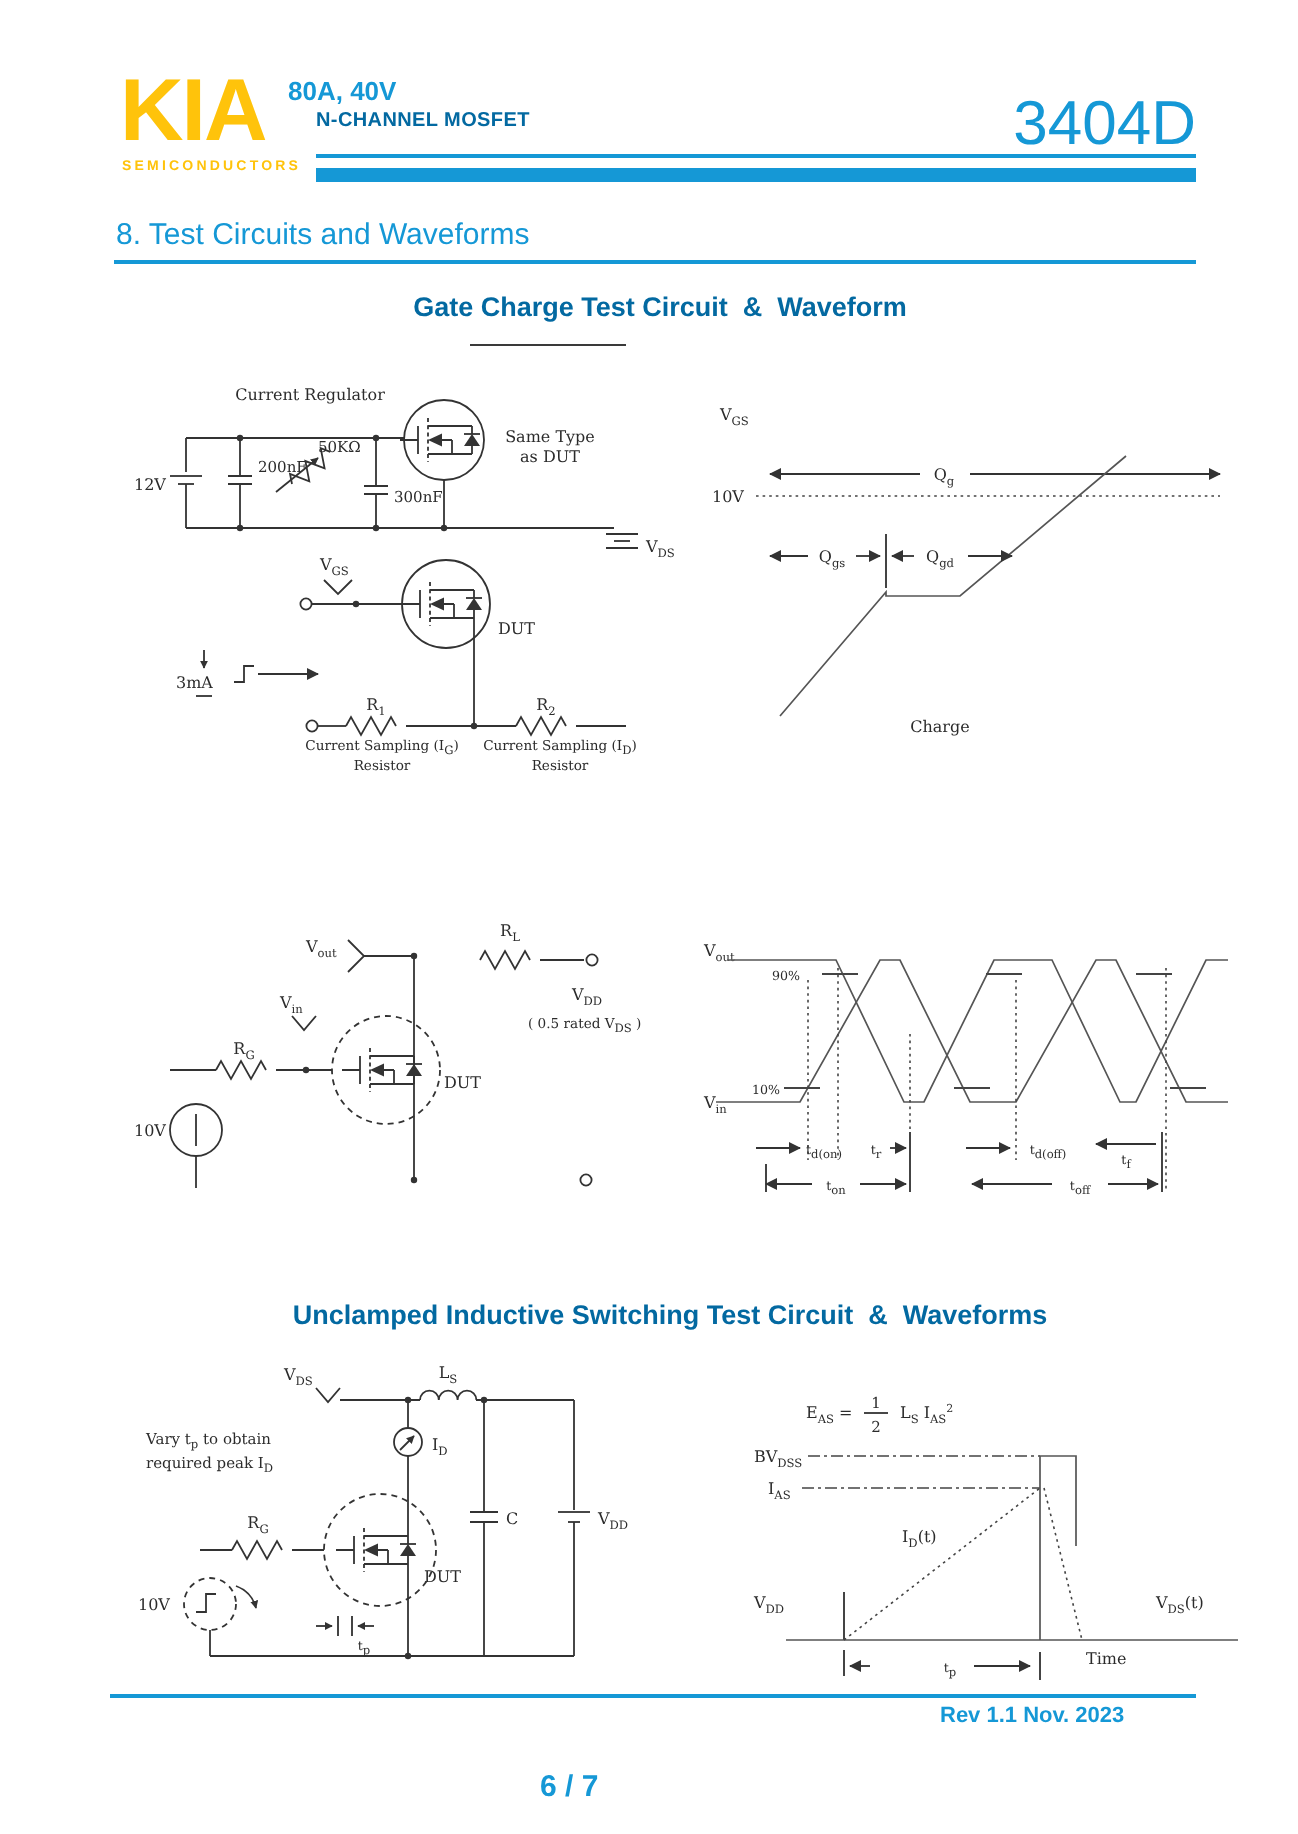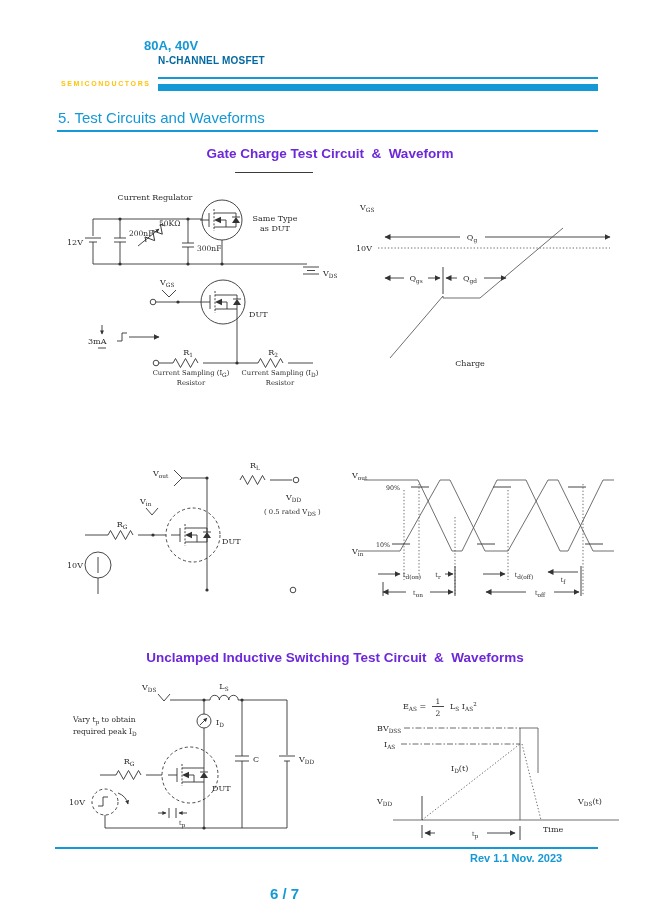--- a/index.html
+++ b/index.html
@@ -9,21 +9,21 @@
   
   .kia{left:60px;top:34px;font-size:44px;font-weight:bold;color:#FFC30B;letter-spacing:-1px;line-height:1;}
   .kiasub{left:61px;top:80px;font-size:7px;font-weight:bold;color:#FFC30B;letter-spacing:1.6px;}
   .sub1{left:144px;top:38px;font-size:13px;font-weight:bold;color:#1598D6;}
   .sub2{left:158px;top:55px;font-size:10px;font-weight:bold;color:#0369a1;letter-spacing:.2px;}
   .part{left:498px;top:44px;width:100px;text-align:right;font-size:31px;color:#1598D6;}
   .ruleThin{left:158px;top:77px;width:440px;height:1.5px;background:#1598D6;}
   .ruleThick{left:158px;top:84px;width:440px;height:6.5px;background:#1598D6;}
   .secTitle{left:58px;top:109px;font-size:15px;color:#1598D6;}
   .secRule{left:57px;top:130px;width:541px;height:2px;background:#1598D6;}
-  .ftitle{font-size:13.5px;font-weight:bold;color:#6d28d9;text-align:center;white-space:pre;}
+  .ftitle{font-size:13.5px;font-weight:bold;color:#0369a1;text-align:center;white-space:pre;}
   .f1line{left:235px;top:172px;width:78px;height:1.2px;background:#3a3a3a;}
   .footRule{left:55px;top:847px;width:543px;height:1.5px;background:#1598D6;}
   .pageNum{left:270px;top:885px;width:70px;font-size:15px;font-weight:bold;color:#1598D6;}
   .rev{left:470px;top:852px;width:128px;text-align:left;font-size:11px;font-weight:bold;color:#1598D6;}
   
   .ck{stroke:#333;stroke-width:.9;fill:none;}
   .wv{stroke:#555;stroke-width:.85;fill:none;}
   .tk{stroke:#444;stroke-width:1;fill:none;}
   .dd{stroke:#444;stroke-width:.8;fill:none;stroke-dasharray:1.3,2;}
   .ddot{stroke:#444;stroke-width:.8;fill:none;stroke-dasharray:6,2,1.5,2;}
@@ -56,27 +56,29 @@
       <path class="ck" d="M-1,0 H4 M4,0 V7"></path>
       <polygon class="dot" points="-8,0 -1,-3.2 -1,3.2"></polygon>
       <path class="ck" d="M10,-3 H18"></path>
       <polygon class="dot" points="10,3 18,3 14,-3"></polygon>
     </g>
   </defs>
 </svg>
 
 <div class="page">
 
+  <div class="abs kia">KIA</div>
   <div class="abs kiasub">SEMICONDUCTORS</div>
   <div class="abs sub1">80A, 40V</div>
   <div class="abs sub2">N-CHANNEL MOSFET</div>
+  <div class="abs part">3404D</div>
   <div class="abs ruleThin"></div>
   <div class="abs ruleThick"></div>
 
-  <div class="abs secTitle">5. Test Circuits and Waveforms</div>
+  <div class="abs secTitle">8. Test Circuits and Waveforms</div>
   <div class="abs secRule"></div>
 
   <div class="abs ftitle" style="left:120px;top:146px;width:420px;">Gate Charge Test Circuit  &amp;  Waveform</div>
   <div class="abs f1line"></div>
 
   <svg class="abs" style="left:55px;top:183px;" width="290" height="217">
     <text class="dt" text-anchor="middle" x="100" y="17">Current Regulator</text>
     <g>
       <path class="ck" d="M38,36 H147 M38,81 H252 M38,36 V53 M38,59 V81"></path>
       <circle class="dot" cx="65" cy="36" r="1.6"></circle>

